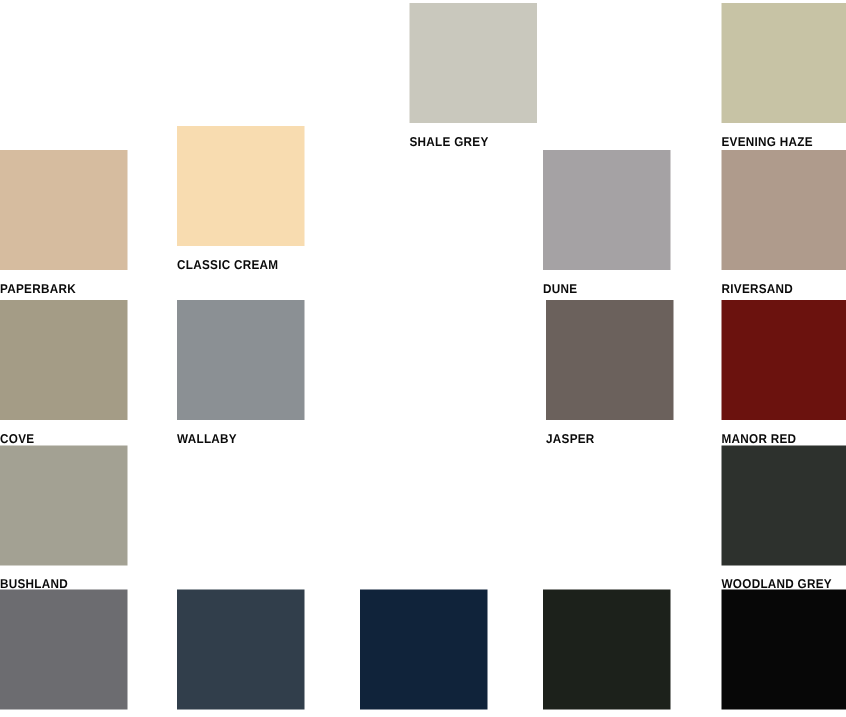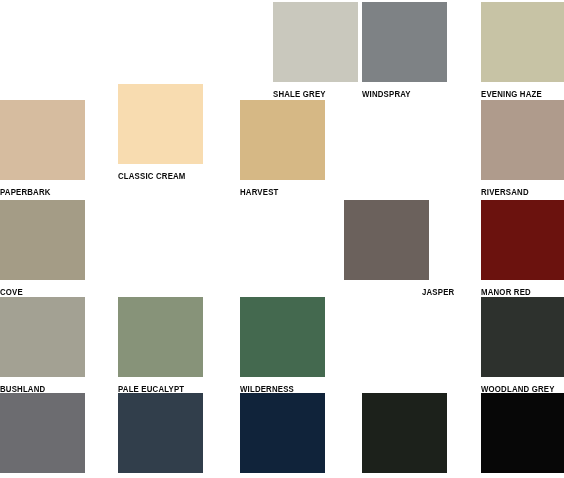--- a/index.html
+++ b/index.html
@@ -45,67 +45,59 @@
 </style>
 </head>
 <body>
 
 <div id="palette-grid">
     <div class="swatch-cell empty" style="left: -35px; top: 2px;"></div>
     <div class="swatch-cell" style="left: 240px; top: 2px; margin-left: 33px;">
       <span class="swatch-chip" title="SHALE GREY" style="width: 85px; height: 80px; background: rgb(201, 200, 189);"></span>
       <span class="swatch-label" style="margin-left: 0px;">SHALE GREY</span>
     </div>
-    <div class="swatch-cell" style="left: 362px; top: 2px;">
-      <span class="swatch-chip" title="WINDSPRAY" style="width: 85px; height: 80px; background: rgb(126, 130, 133);"></span>
-      <span class="swatch-label" style="margin-left: 0px;">WINDSPRAY</span>
-    </div>
     <div class="swatch-cell" style="left: 481px; top: 2px;">
       <span class="swatch-chip" title="EVENING HAZE" style="width: 85px; height: 80px; background: rgb(199, 195, 165);"></span>
       <span class="swatch-label" style="margin-left: 0px;">EVENING HAZE</span>
     </div>
     <div class="swatch-cell" style="left: -35px; top: 100px;">
       <span class="swatch-chip" title="PAPERBARK" style="width: 120px; height: 80px; background: rgb(214, 188, 159);"></span>
       <span class="swatch-label" style="margin-left: 35px;">PAPERBARK</span>
     </div>
     <div class="swatch-cell" style="left: 118px; top: 84px;">
       <span class="swatch-chip" title="CLASSIC CREAM" style="width: 85px; height: 80px; background: rgb(248, 220, 176);"></span>
       <span class="swatch-label" style="margin-left: 0px;">CLASSIC CREAM</span>
     </div>
-    <div class="swatch-cell" style="left: 240px; top: 100px;">
-      <span class="swatch-chip" title="HARVEST" style="width: 85px; height: 80px; background: rgb(214, 184, 133);"></span>
-      <span class="swatch-label" style="margin-left: 0px;">HARVEST</span>
+    <div class="swatch-cell" style="left: 362px; top: 100px;">
+      <span class="swatch-chip" title="DUNE" style="width: 85px; height: 80px; background: rgb(165, 162, 164);"></span>
+      <span class="swatch-label" style="margin-left: 0px;">DUNE</span>
     </div>
     <div class="swatch-cell" style="left: 481px; top: 100px;">
       <span class="swatch-chip" title="RIVERSAND" style="width: 85px; height: 80px; background: rgb(175, 155, 140);"></span>
       <span class="swatch-label" style="margin-left: 0px;">RIVERSAND</span>
     </div>
     <div class="swatch-cell" style="left: -35px; top: 200px;">
       <span class="swatch-chip" title="COVE" style="width: 120px; height: 80px; background: rgb(164, 156, 134);"></span>
       <span class="swatch-label" style="margin-left: 35px;">COVE</span>
     </div>
-    <div class="swatch-cell" style="left: 344px; top: 200px; text-align: right;">
+    <div class="swatch-cell" style="left: 118px; top: 200px;">
+      <span class="swatch-chip" title="WALLABY" style="width: 85px; height: 80px; background: rgb(139, 144, 148);"></span>
+      <span class="swatch-label" style="margin-left: 0px;">WALLABY</span>
+    </div>
+    <div class="swatch-cell" style="left: 364px; top: 200px;">
       <span class="swatch-chip" title="JASPER" style="width: 85px; height: 80px; background: rgb(107, 97, 92);"></span>
       <span class="swatch-label" style="margin-left: 0px;">JASPER</span>
     </div>
     <div class="swatch-cell" style="left: 481px; top: 200px;">
       <span class="swatch-chip" title="MANOR RED" style="width: 85px; height: 80px; background: rgb(107, 18, 14);"></span>
       <span class="swatch-label" style="margin-left: 0px;">MANOR RED</span>
     </div>
     <div class="swatch-cell" style="left: -35px; top: 297px;">
       <span class="swatch-chip" title="BUSHLAND" style="width: 120px; height: 80px; background: rgb(163, 161, 147);"></span>
       <span class="swatch-label" style="margin-left: 35px;">BUSHLAND</span>
-    </div>
-    <div class="swatch-cell" style="left: 118px; top: 297px;">
-      <span class="swatch-chip" title="PALE EUCALYPT" style="width: 85px; height: 80px; background: rgb(135, 147, 121);"></span>
-      <span class="swatch-label" style="margin-left: 0px;">PALE EUCALYPT</span>
-    </div>
-    <div class="swatch-cell" style="left: 240px; top: 297px;">
-      <span class="swatch-chip" title="WILDERNESS" style="width: 85px; height: 80px; background: rgb(68, 105, 79);"></span>
-      <span class="swatch-label" style="margin-left: 0px;">WILDERNESS</span>
     </div>
     <div class="swatch-cell" style="left: 481px; top: 297px;">
       <span class="swatch-chip" title="WOODLAND GREY" style="width: 85px; height: 80px; background: rgb(45, 49, 45);"></span>
       <span class="swatch-label" style="margin-left: 0px;">WOODLAND GREY</span>
     </div>
     <div class="swatch-cell" style="left: -35px; top: 393px;">
       <span class="swatch-chip" title="BASALT" style="width: 120px; height: 80px; background: rgb(108, 108, 112);"></span>
       <span class="swatch-label" style="margin-left: 35px;">BASALT</span>
     </div>
     <div class="swatch-cell" style="left: 118px; top: 393px;">

